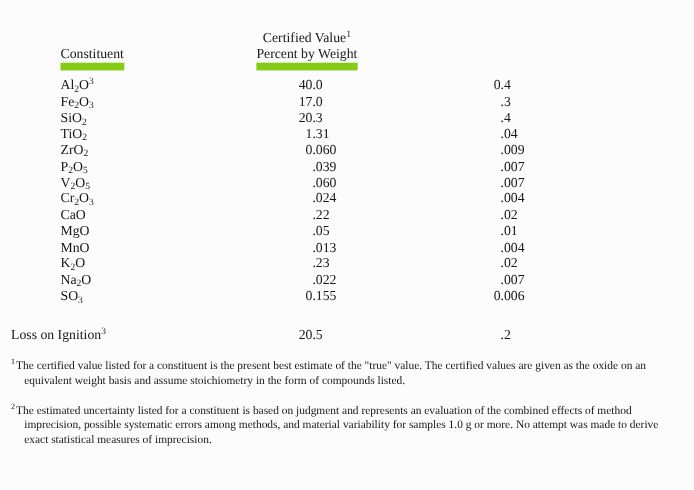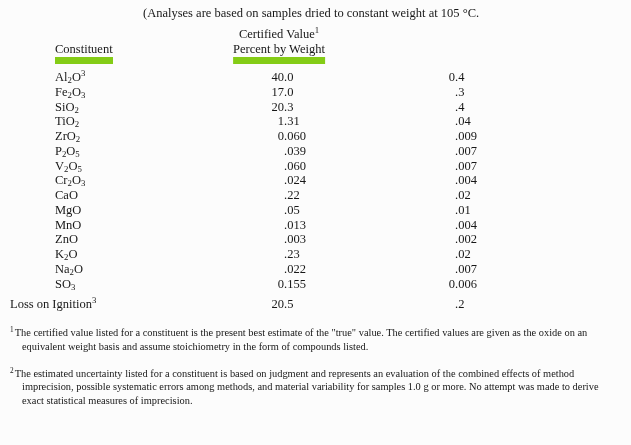--- a/index.html
+++ b/index.html
@@ -62,21 +62,20 @@
     text-indent: -12px;
     margin-bottom: 13px;
   }
   .fn-marker { margin-right: 1px; }
 </style>
 </head>
 <body>
 
 <div class="page">
 
-  <div class="title">(Analyses are based on samples dried to constant weight at 105 °C.</div>
 
   <div class="hdr hdr-constituent">
     <span class="u">Constituent</span>
   </div>
 
   <div class="hdr hdr-certified">
     <span class="hline">Certified Value<sup>1</sup></span>
     <span class="hline"><span class="u">Percent by Weight</span></span>
   </div>
 
@@ -131,25 +130,20 @@
     <span class="c-name">MgO</span>
     <span class="c-val"><span class="v-int"></span><span class="v-frac">.05</span></span>
     <span class="c-unc"><span class="u-int"></span><span class="u-frac">.01</span></span>
   </div>
       <div class="row">
     <span class="c-name">MnO</span>
     <span class="c-val"><span class="v-int"></span><span class="v-frac">.013</span></span>
     <span class="c-unc"><span class="u-int"></span><span class="u-frac">.004</span></span>
   </div>
       <div class="row">
-    <span class="c-name">ZnO</span>
-    <span class="c-val"><span class="v-int"></span><span class="v-frac">.003</span></span>
-    <span class="c-unc"><span class="u-int"></span><span class="u-frac">.002</span></span>
-  </div>
-      <div class="row">
     <span class="c-name">K<sub>2</sub>O</span>
     <span class="c-val"><span class="v-int"></span><span class="v-frac">.23</span></span>
     <span class="c-unc"><span class="u-int"></span><span class="u-frac">.02</span></span>
   </div>
       <div class="row">
     <span class="c-name">Na<sub>2</sub>O</span>
     <span class="c-val"><span class="v-int"></span><span class="v-frac">.022</span></span>
     <span class="c-unc"><span class="u-int"></span><span class="u-frac">.007</span></span>
   </div>
       <div class="row">

